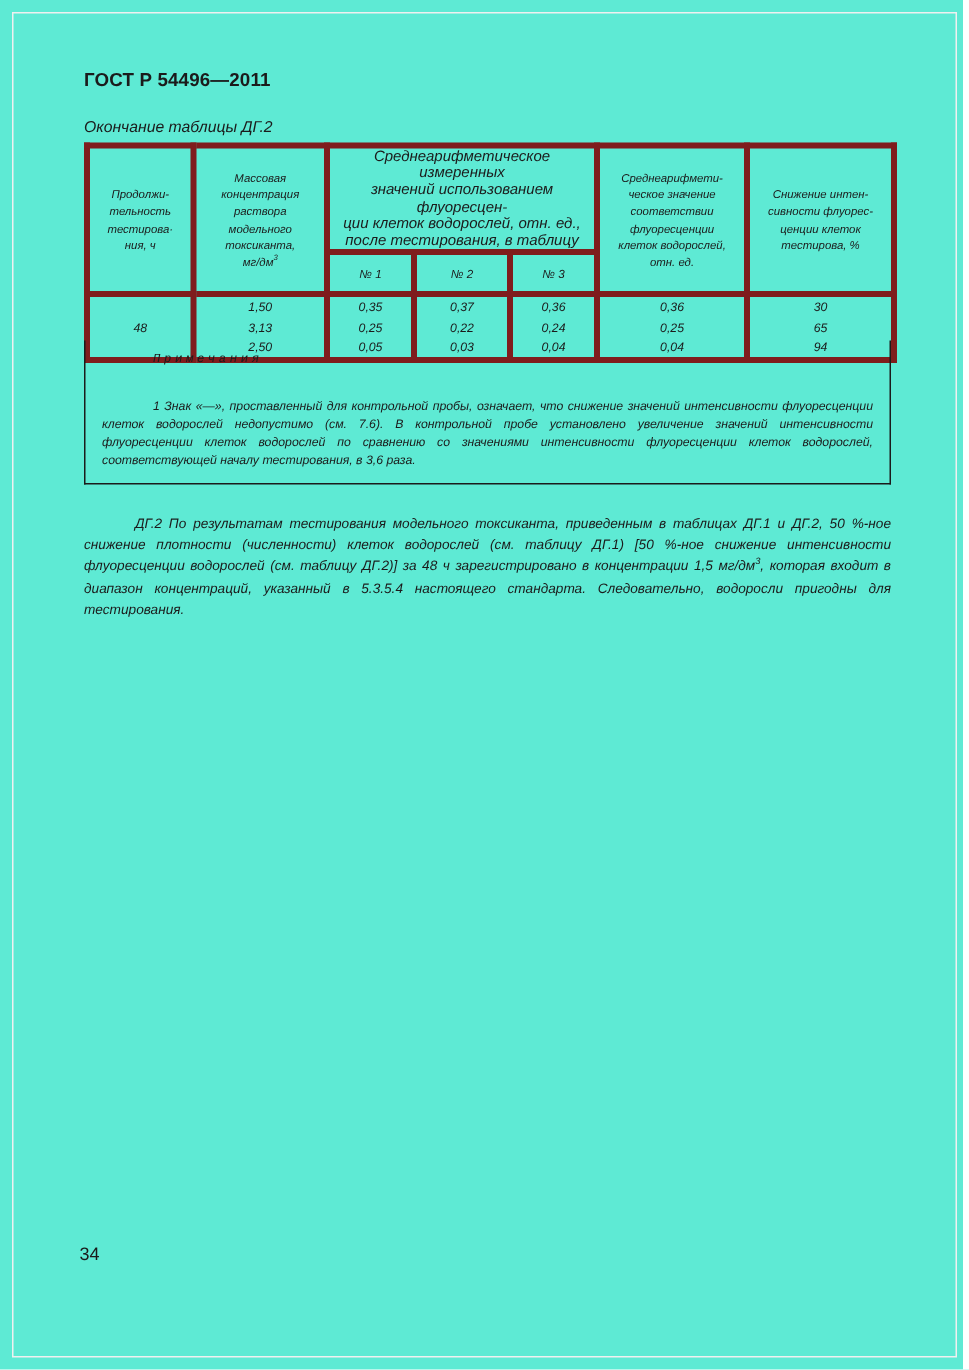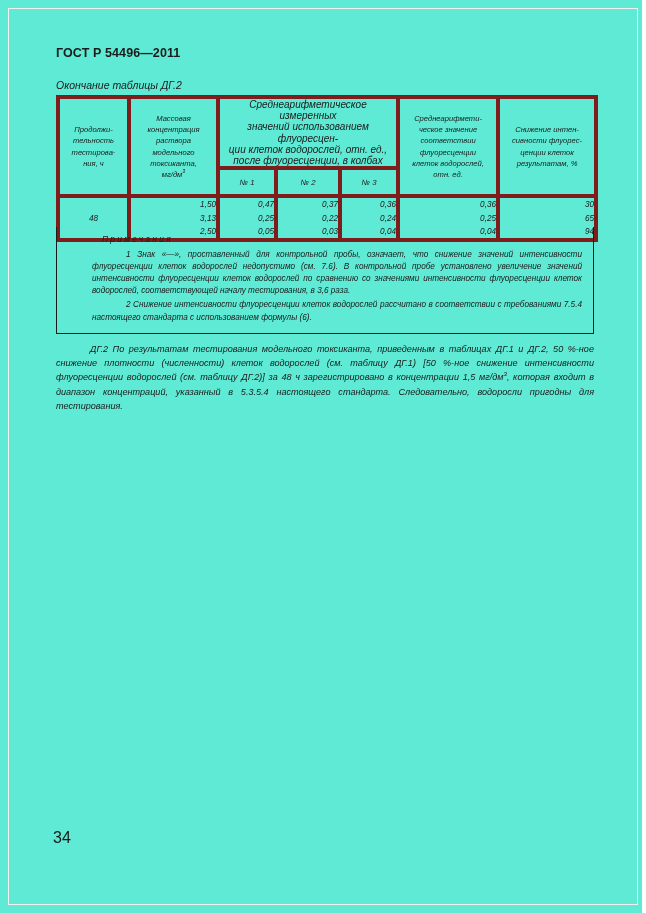--- a/index.html
+++ b/index.html
@@ -95,21 +95,21 @@
     line-height: 11px;
     height: 28px;
     box-sizing: border-box;
   }
   .dcell {
     text-align: center;
     font-size: 8.2px;
     line-height: 13.4px;
     padding: 5px 2px 6px 2px;
   }
-  .dcell .ln { display: block; text-align: right; }
+  .dcell .ln { display: block; }
   .dcell.rowlabel { font-size: 8.2px; }
 
   sup.u { font-size: 68%; vertical-align: super; line-height: 0; }
 
   
   .notes {
     position: absolute;
     left: 56px;
     top: 227px;
     width: 538px;
@@ -120,26 +120,26 @@
     font-family: "Liberation Sans", sans-serif;
     font-style: italic;
     font-size: 8.2px;
     line-height: 12.1px;
     color: #1b1b1b;
     text-align: justify;
   }
   .notes-title {
     letter-spacing: 2.4px;
     margin-left: 34px;
-    margin-bottom: 3px;
+    margin-bottom: 19px;
+    font-family: Liberation Mono, monospace;
   }
   .note-item {
     text-indent: 34px;
     margin-bottom: 0;
-    margin-left: 24px;
   }
   .note-item + .note-item { margin-top: 2px; }
 
   
   .body-par {
     position: absolute;
     left: 56px;
     top: 342px;
     width: 538px;
     font-family: "Liberation Sans", sans-serif;
@@ -149,21 +149,21 @@
     color: #1b1b1b;
     text-align: justify;
     text-indent: 34px;
   }
 
   .page-number {
     position: absolute;
     left: 53px;
     top: 829px;
     font-family: "Liberation Sans", sans-serif;
-    font-size: 16px;
+    font-size: 12px;
     color: #1b1b1b;
   }
 </style>
 </head>
 <body>
 
 <div class="page">
 
   <div class="page-frame"></div>
 
@@ -194,53 +194,53 @@
           <span>концентрация</span><br>
           <span>раствора</span><br>
           <span>модельного</span><br>
           <span>токсиканта,</span><br>
           <span>мг/дм</span><sup class="u">3</sup>
         </th>
         <th class="hgroup" colspan="3">
           <span>Среднеарифметическое измеренных</span><br>
           <span>значений использованием флуоресцен-</span><br>
           <span>ции клеток водорослей, отн. ед.,</span><br>
-          <span>после флуоресценции, в колбах</span>
+          <span>после тестирования, в таблицу</span>
         </th>
         <th class="hcell tall" rowspan="2">
           <span>Среднеарифмети-</span><br>
           <span>ческое значение</span><br>
           <span>соответствии</span><br>
           <span>флуоресценции</span><br>
           <span>клеток водорослей,</span><br>
           <span>отн. ед.</span>
         </th>
         <th class="hcell tall" rowspan="2">
           <span>Снижение интен-</span><br>
           <span>сивности флуорес-</span><br>
           <span>ценции клеток</span><br>
-          <span>результатам,  %</span>
+          <span>тестирова,  %</span>
         </th>
       </tr>
       <tr>
         <th class="hsub">№ 1</th>
         <th class="hsub">№ 2</th>
         <th class="hsub">№ 3</th>
       </tr>
     </thead>
     <tbody>
       <tr>
         <td class="dcell rowlabel">48</td>
         <td class="dcell">
           <span class="ln">1,50</span>
           <span class="ln">3,13</span>
           <span class="ln">2,50</span>
         </td>
         <td class="dcell">
-          <span class="ln">0,47</span>
+          <span class="ln">0,35</span>
           <span class="ln">0,25</span>
           <span class="ln">0,05</span>
         </td>
         <td class="dcell">
           <span class="ln">0,37</span>
           <span class="ln">0,22</span>
           <span class="ln">0,03</span>
         </td>
         <td class="dcell">
           <span class="ln">0,36</span>
@@ -257,20 +257,19 @@
           <span class="ln">65</span>
           <span class="ln">94</span>
         </td>
       </tr>
     </tbody>
   </table>
 
   <div class="notes">
     <div class="notes-title">Примечания</div>
     <div class="note-item">1 Знак «—», проставленный для контрольной пробы, означает, что снижение значений интенсивности флуоресценции клеток водорослей недопустимо (см. 7.6). В контрольной пробе установлено увеличение значений интенсивности флуоресценции клеток водорослей по сравнению со значениями интенсивности флуоресценции клеток водорослей, соответствующей началу тестирования, в 3,6 раза.</div>
-    <div class="note-item">2 Снижение интенсивности флуоресценции клеток водорослей рассчитано в соответствии с требованиями 7.5.4 настоящего стандарта с использованием формулы (6).</div>
   </div>
 
   <div class="body-par"><span>ДГ.2 По результатам  тестирования  модельного  токсиканта,  приведенным  в  таблицах ДГ.1 и ДГ.2, 50 %-ное снижение плотности (численности) клеток водорослей (см. таблицу ДГ.1) [50 %-ное снижение интенсивности  флуоресценции  водорослей  (см. таблицу ДГ.2)] за 48 ч зарегистрировано в концентрации 1,5 мг/дм</span><sup class="u">3</sup><span>, которая входит в диапазон концентраций, указанный в 5.3.5.4 настоящего стандарта. Следовательно, водоросли пригодны для тестирования.</span></div>
 
   <div class="page-number">34</div>
 
 </div>
 
 </body></html>

